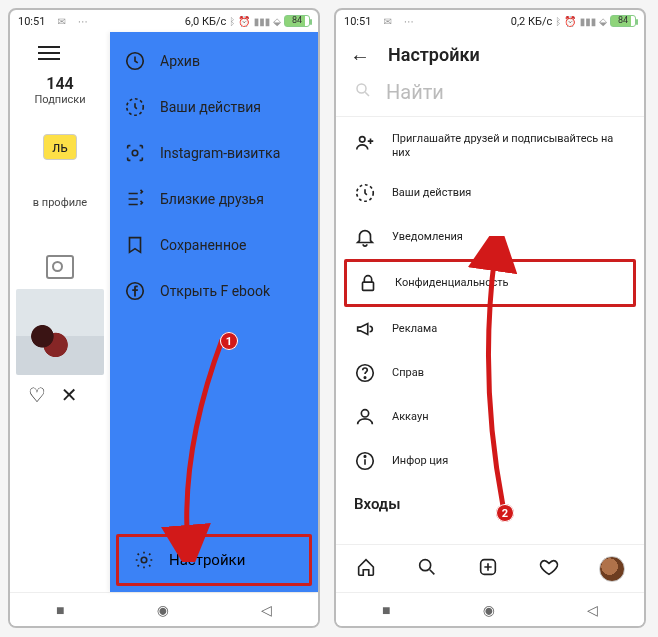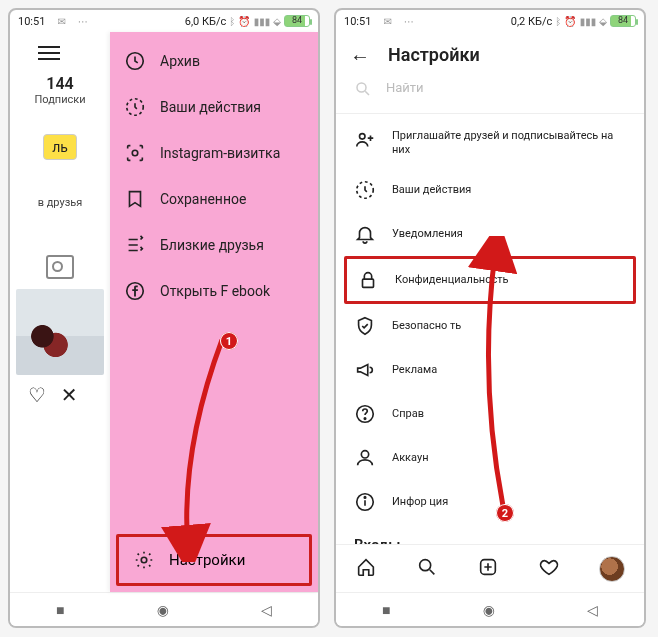--- a/index.html
+++ b/index.html
@@ -68,21 +68,21 @@
     background:
       radial-gradient(circle at 30% 55%, #3a1414 0 14%, transparent 15%),
       radial-gradient(circle at 45% 65%, #862626 0 16%, transparent 17%),
       linear-gradient(180deg,#dfe5e9 0 55%, #cfd6dc 55% 100%);
     border-radius:2px;
   }
   .like-x{margin-top:8px;font-size:20px;color:#222;align-self:flex-start;margin-left:18px;}
 
   .drawer{
     flex:1;
-    background:#f9a8d4;
+    background:#3b82f6;
     box-shadow:-2px 0 4px rgba(0,0,0,0.06);
     display:flex;flex-direction:column;
     padding-top:6px;
     padding-bottom:0;
   }
   .drawer-list{flex:1;overflow:hidden;}
   .d-item{
     display:flex;align-items:center;gap:14px;
     padding:12px 14px;
     font-size:14px;color:#222;
@@ -96,24 +96,24 @@
   }
 
   
   .r-header{
     display:flex;align-items:center;gap:18px;
     padding:10px 14px 6px 14px;
     font-size:18px;font-weight:600;color:#222;
   }
   .r-back{font-size:20px;color:#222;}
   .r-search{
-    display:flex;gap:14px;
+    display:flex;align-items:center;gap:14px;
     padding:8px 18px 12px 18px;
     border-bottom:1px solid #eee;
-    color:#bbb;font-size:13px;
+    color:#bbb;font-size:20px;
     margin-bottom:4px;
   }
   .r-search-icon svg{stroke:#ccc;fill:none;stroke-width:2;}
   .r-list{flex:1;overflow:hidden;}
   .r-item{
     display:flex;align-items:center;gap:16px;
     padding:11px 18px;font-size:11px;color:#222;
   }
   .r-item.multi{align-items:flex-start;}
   .r-label{line-height:1.25;}
@@ -175,21 +175,21 @@
   <div class="left-body">
     <div class="left-sidecol">
       <div class="hamburger">
           <div></div>
           <div></div>
           <div></div>
         </div>
       <div class="profnum">144</div>
       <div class="proflbl">Подписки</div>
       <div class="btn-ghost">ль</div>
-      <div class="proflbl" style="margin-top:36px;">в друзья</div>
+      <div class="proflbl" style="margin-top:36px;">в профиле</div>
       <div class="gallery-icon"></div>
       <div class="thumb"></div>
       <div class="like-x">♡&nbsp;&nbsp;&nbsp;✕</div>
     </div>
 
     <div class="drawer">
       <div class="drawer-list">
         <div class="d-item">
           <span class="d-icon">
               <svg width="22" height="22" viewBox="0 0 24 24">
@@ -213,33 +213,33 @@
               <svg width="22" height="22" viewBox="0 0 24 24">
                 <path d="M4 7V5a1 1 0 011-1h2M17 4h2a1 1 0 011 1v2M20 17v2a1 1 0 01-1 1h-2M7 20H5a1 1 0 01-1-1v-2"></path>
                 <circle cx="12" cy="12" r="3"></circle>
               </svg>
             </span>
           <span>Instagram-визитка</span>
         </div>
         <div class="d-item">
           <span class="d-icon">
               <svg width="22" height="22" viewBox="0 0 24 24">
-                <path d="M6 4h12v16l-6-4-6 4z"></path>
-              </svg>
-            </span>
-          <span>Сохраненное</span>
-        </div>
-        <div class="d-item">
-          <span class="d-icon">
-              <svg width="22" height="22" viewBox="0 0 24 24">
                 <path d="M5 6h10M5 12h10M5 18h10"></path>
                 <path d="M18 5l2 2-2 2M18 17l2 2-2 2" transform="translate(0 -3)"></path>
               </svg>
             </span>
           <span>Близкие друзья</span>
+        </div>
+        <div class="d-item">
+          <span class="d-icon">
+              <svg width="22" height="22" viewBox="0 0 24 24">
+                <path d="M6 4h12v16l-6-4-6 4z"></path>
+              </svg>
+            </span>
+          <span>Сохраненное</span>
         </div>
         <div class="d-item">
           <span class="d-icon">
               <svg width="22" height="22" viewBox="0 0 24 24">
                 <circle cx="12" cy="12" r="9"></circle>
                 <path d="M13 8h2V6h-2c-1.5 0-2 1-2 2v2H9v2h2v6h2v-6h2l.3-2H13V8z" fill="#222" stroke="none"></path>
               </svg>
             </span>
           <span>Открыть F      ebook</span>
         </div>
@@ -336,29 +336,20 @@
       <span>Уведомления</span>
     </div>
     <div class="r-item r-highlight">
       <span class="r-icon">
           <svg width="22" height="22" viewBox="0 0 24 24">
             <rect x="6" y="11" width="12" height="9" rx="1"></rect>
             <path d="M8 11V8a4 4 0 018 0v3"></path>
           </svg>
         </span>
       <span>Конфиденциальность</span>
-    </div>
-    <div class="r-item">
-      <span class="r-icon">
-          <svg width="22" height="22" viewBox="0 0 24 24">
-            <path d="M12 3l7 3v5c0 5-3 8-7 10-4-2-7-5-7-10V6l7-3z"></path>
-            <path d="M9 12l2 2 4-4"></path>
-          </svg>
-        </span>
-      <span>Безопасно    ть</span>
     </div>
     <div class="r-item">
       <span class="r-icon">
           <svg width="22" height="22" viewBox="0 0 24 24">
             <path d="M4 10v4h3l8 4V6l-8 4H4z"></path>
             <path d="M17 9a3 3 0 010 6"></path>
           </svg>
         </span>
       <span>Реклама</span>
     </div>

